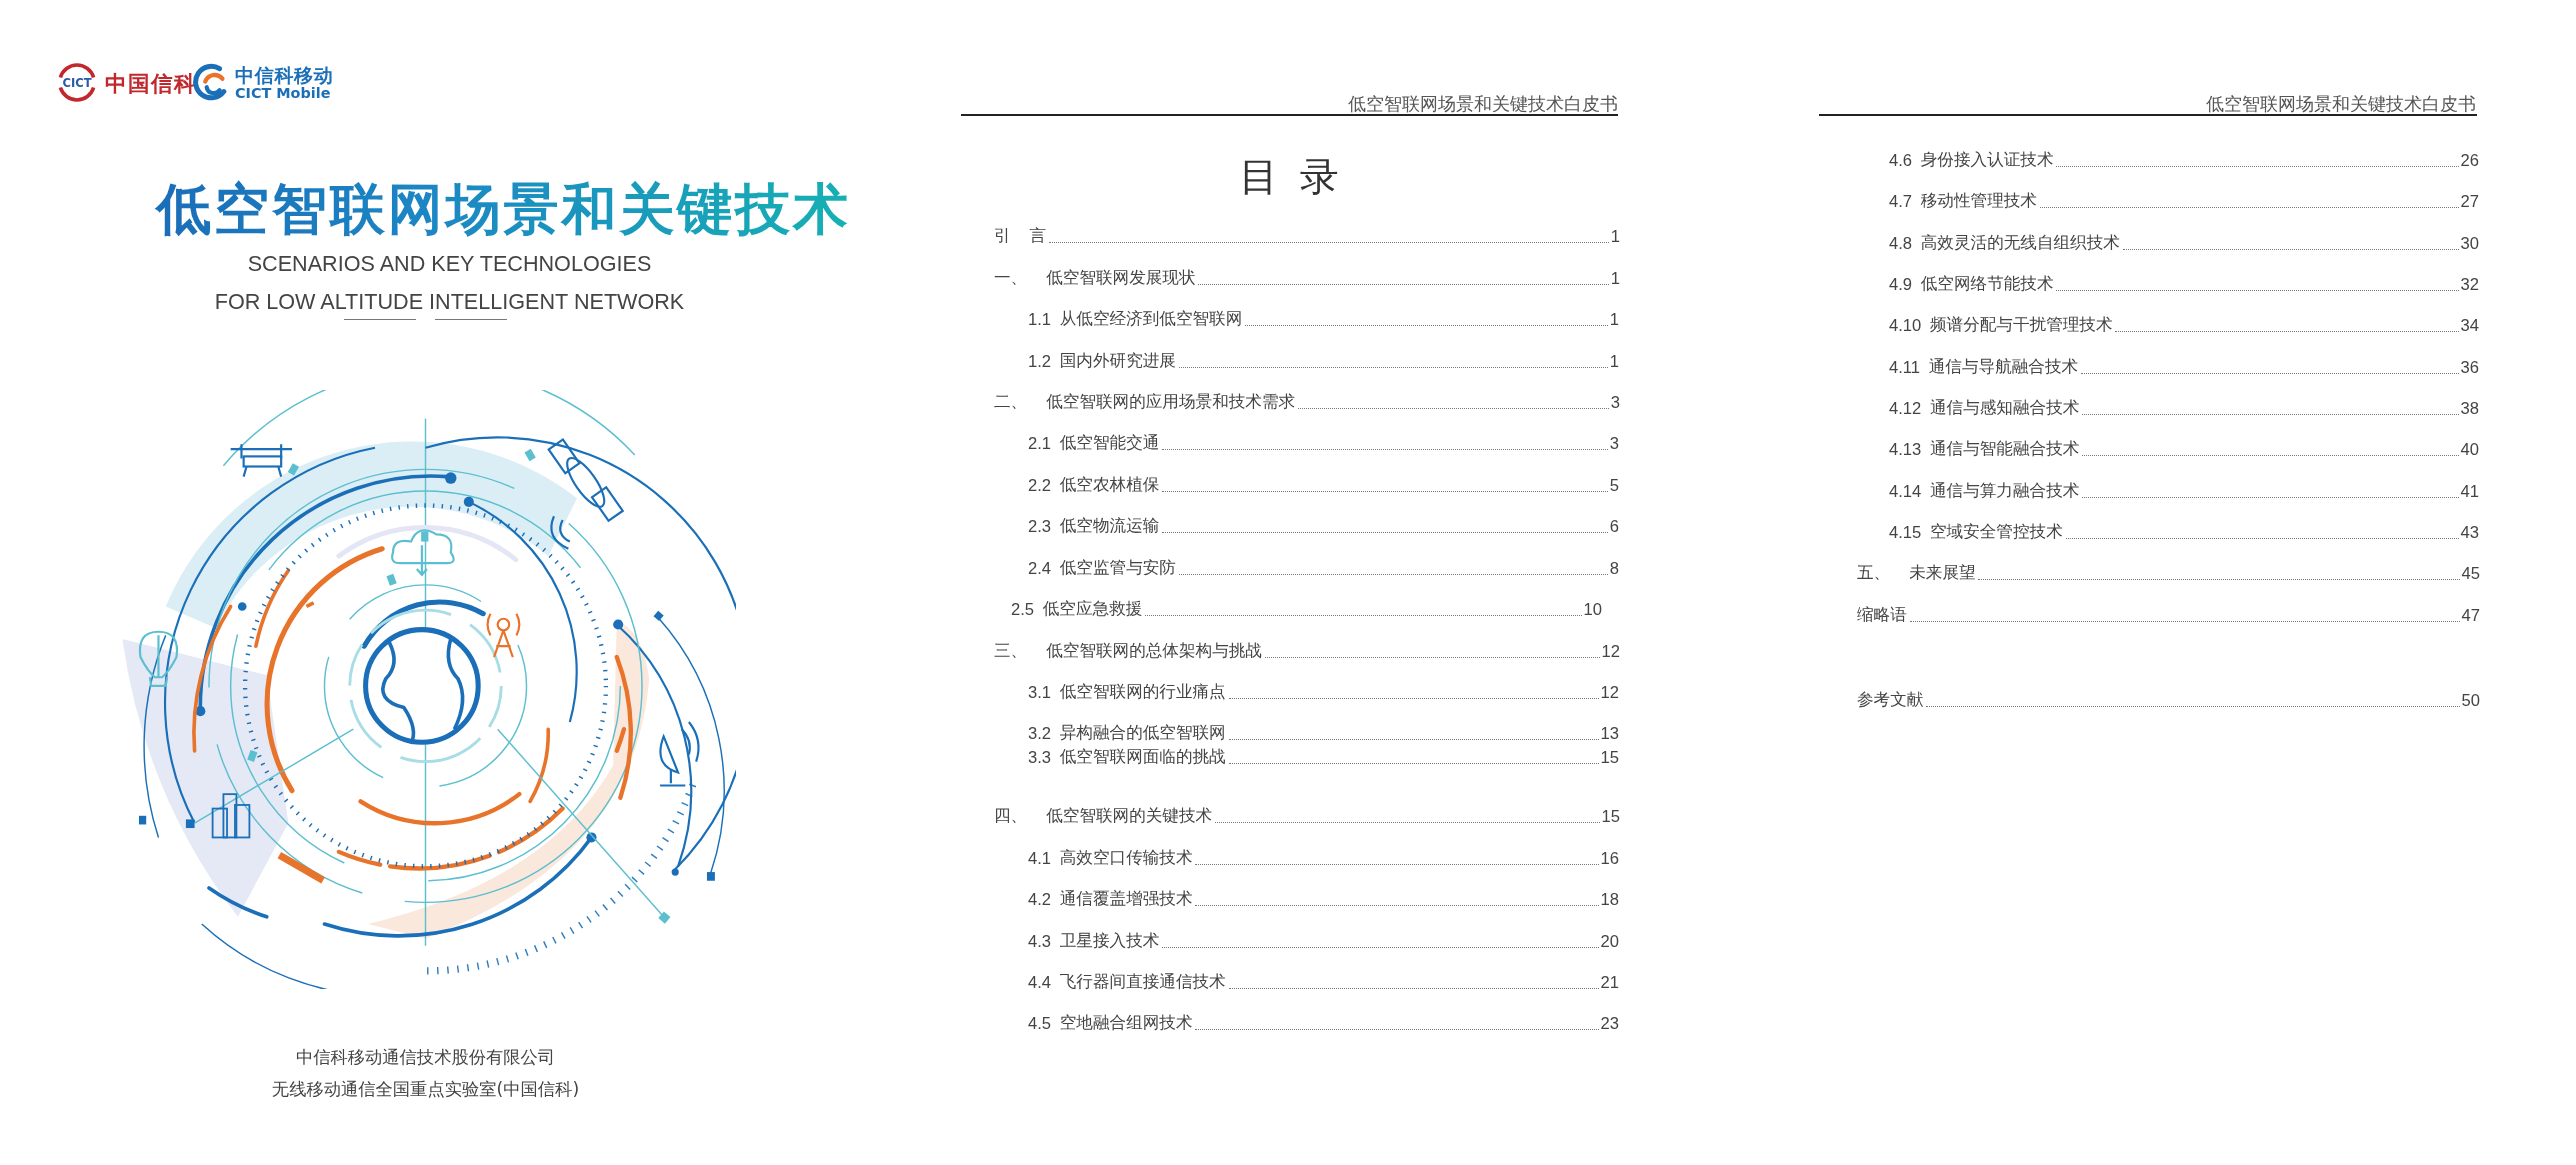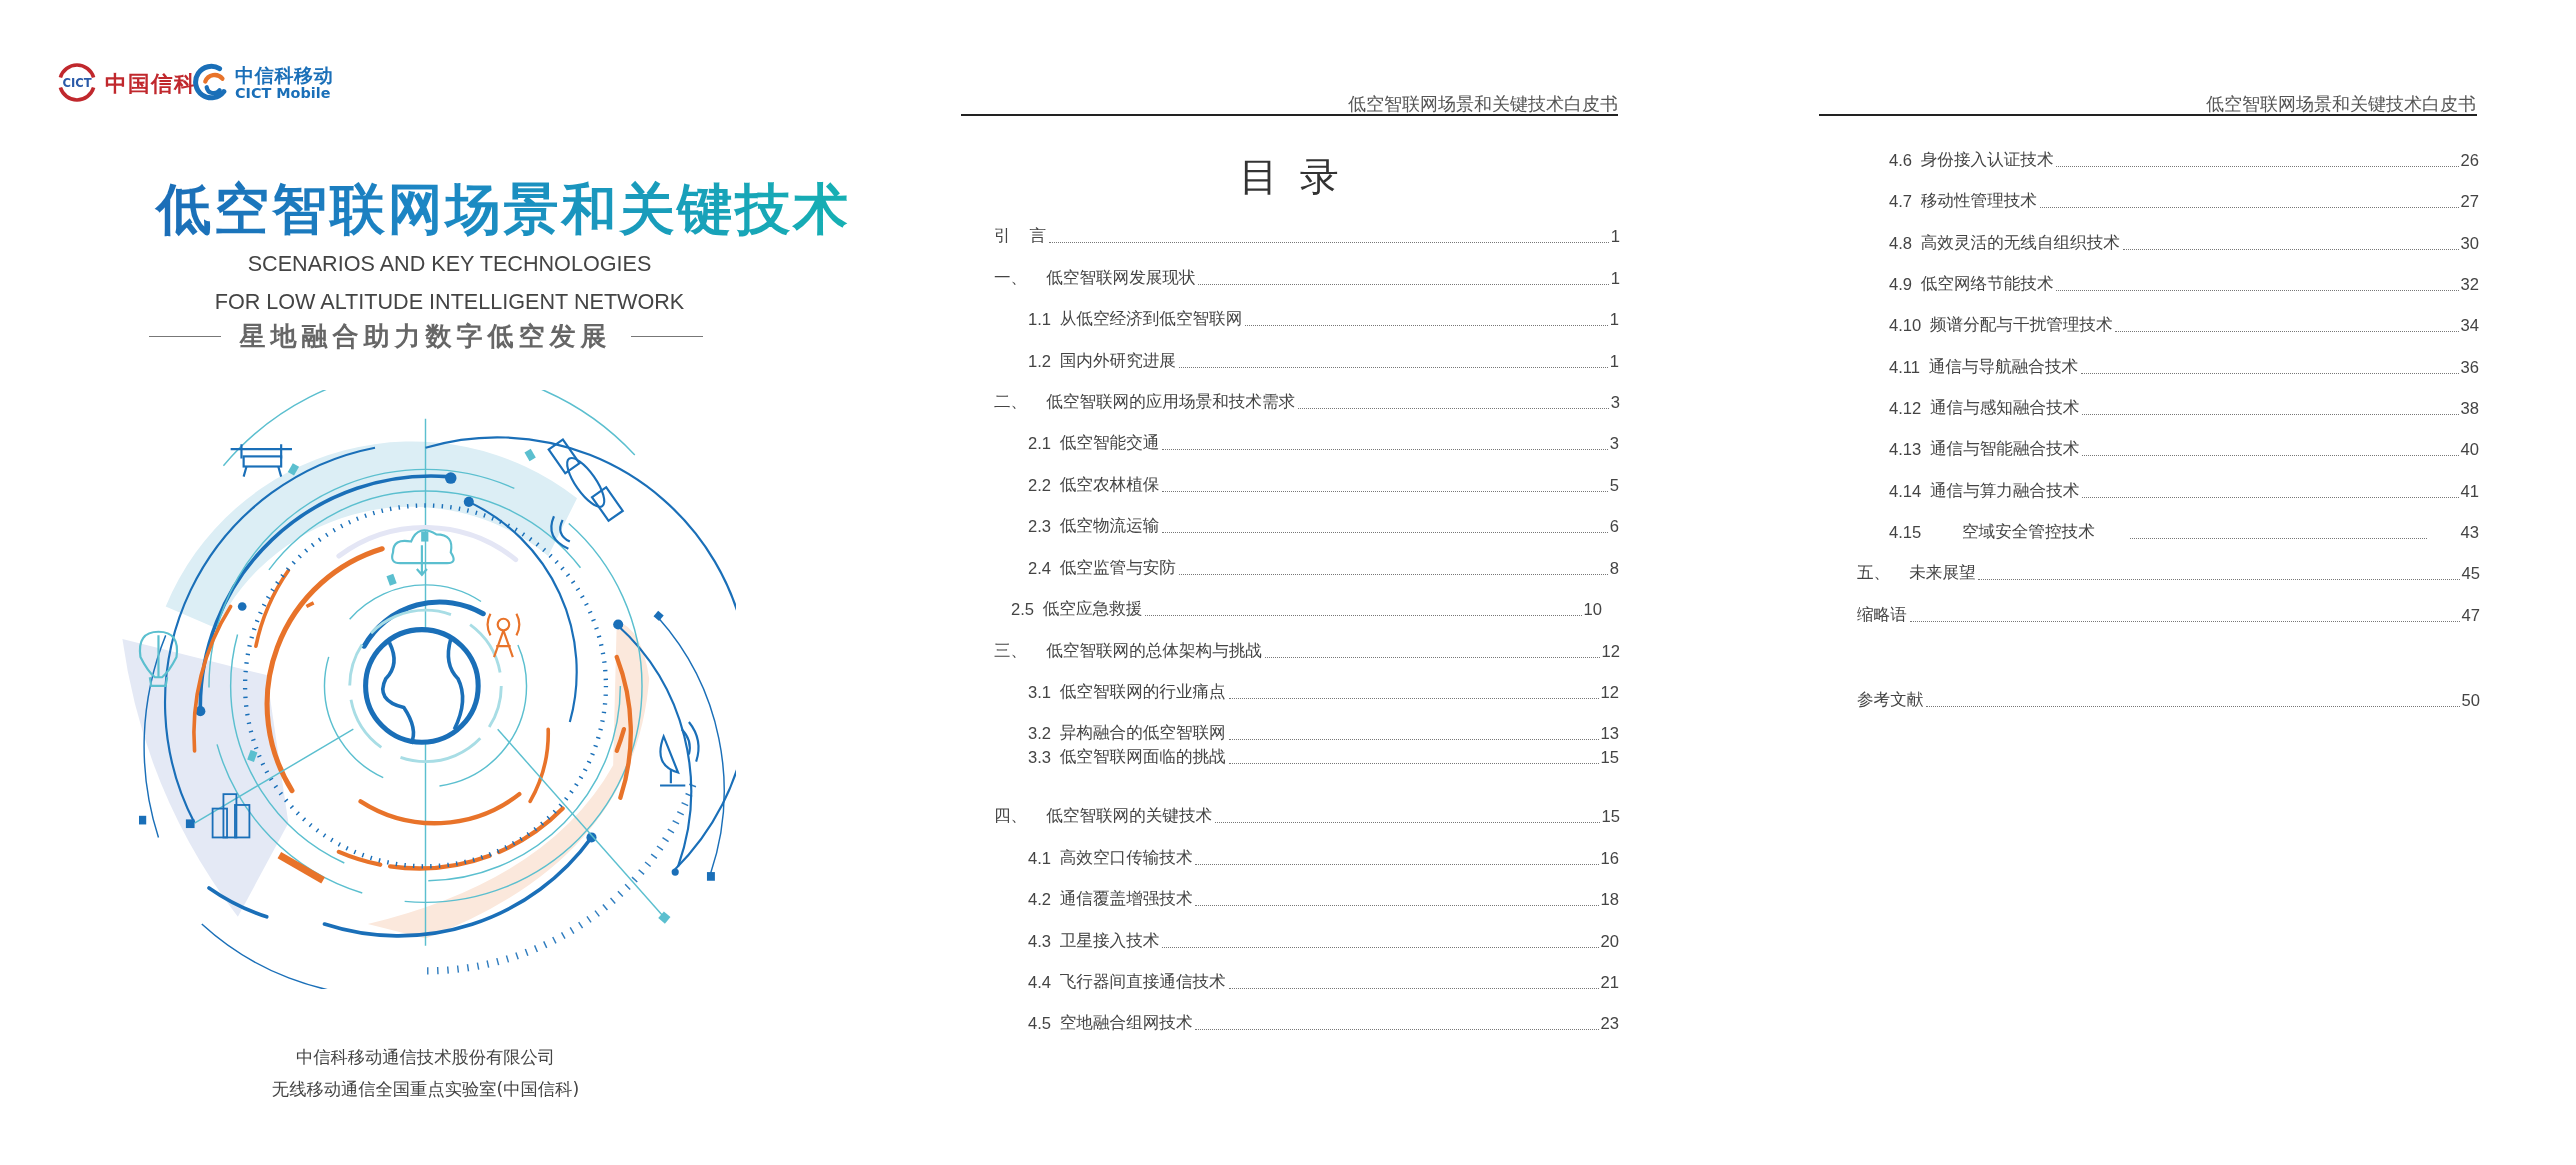--- a/index.html
+++ b/index.html
@@ -65,21 +65,20 @@
     <path d="M22 34 A10 10 0 0 0 40 38" fill="none" stroke="#1a6fb8" stroke-width="6" stroke-linecap="round"></path>
   </svg>
   <div class="abs logo-mobile-cn">中信科移动</div>
   <div class="abs logo-mobile-en">CICT Mobile</div>
 
   <div class="abs cover-title">低空智联网场景和关键技术</div>
   <div class="abs cover-en l1">SCENARIOS AND KEY TECHNOLOGIES</div>
   <div class="abs cover-en l2">FOR LOW ALTITUDE INTELLIGENT NETWORK</div>
   <div class="abs cover-sub-wrap">
     <span class="cover-sub-line"></span>
-    <span class="cover-sub">星地融合助力数字低空发展</span>
     <span class="cover-sub-line"></span>
   </div>
 
   <svg class="abs illus" viewBox="0 0 860 830">
 
     <path d="M70 300 A370 370 0 0 1 640 150 L600 230 A300 300 0 0 0 140 330 Z" fill="#dceef5"></path>
     <path d="M10 345 L210 395 L240 600 L170 730 Q40 560 10 345 Z" fill="#e4e9f5"></path>
     <path d="M695 320 Q730 330 740 400 Q720 650 430 760 L350 740 Q600 680 690 520 Z" fill="#fbe8dc"></path>
 
     <line x1="430" y1="40" x2="430" y2="770" stroke="#5bbfcf" stroke-width="2"></line>
@@ -378,21 +377,21 @@
         <span class="toc-label">通信与智能融合技术</span>
         <span class="toc-dots"></span>
         <span class="toc-page">40</span>
       </div>
       <div class="toc-row" style="left: 1889px; width: 590px; top: 479px;">
         <span class="toc-num">4.14</span>
         <span class="toc-label">通信与算力融合技术</span>
         <span class="toc-dots"></span>
         <span class="toc-page">41</span>
       </div>
-      <div class="toc-row" style="left: 1889px; width: 590px; top: 520px; gap: 32px;">
+      <div class="toc-row" style="left: 1889px; width: 590px; top: 520px;">
         <span class="toc-num">4.15</span>
         <span class="toc-label">空域安全管控技术</span>
         <span class="toc-dots"></span>
         <span class="toc-page">43</span>
       </div>
       <div class="toc-row l1" style="left: 1857px; width: 623px; top: 561px;">
         <span class="toc-num">五、</span>
         <span class="toc-label">未来展望</span>
         <span class="toc-dots"></span>
         <span class="toc-page">45</span>

